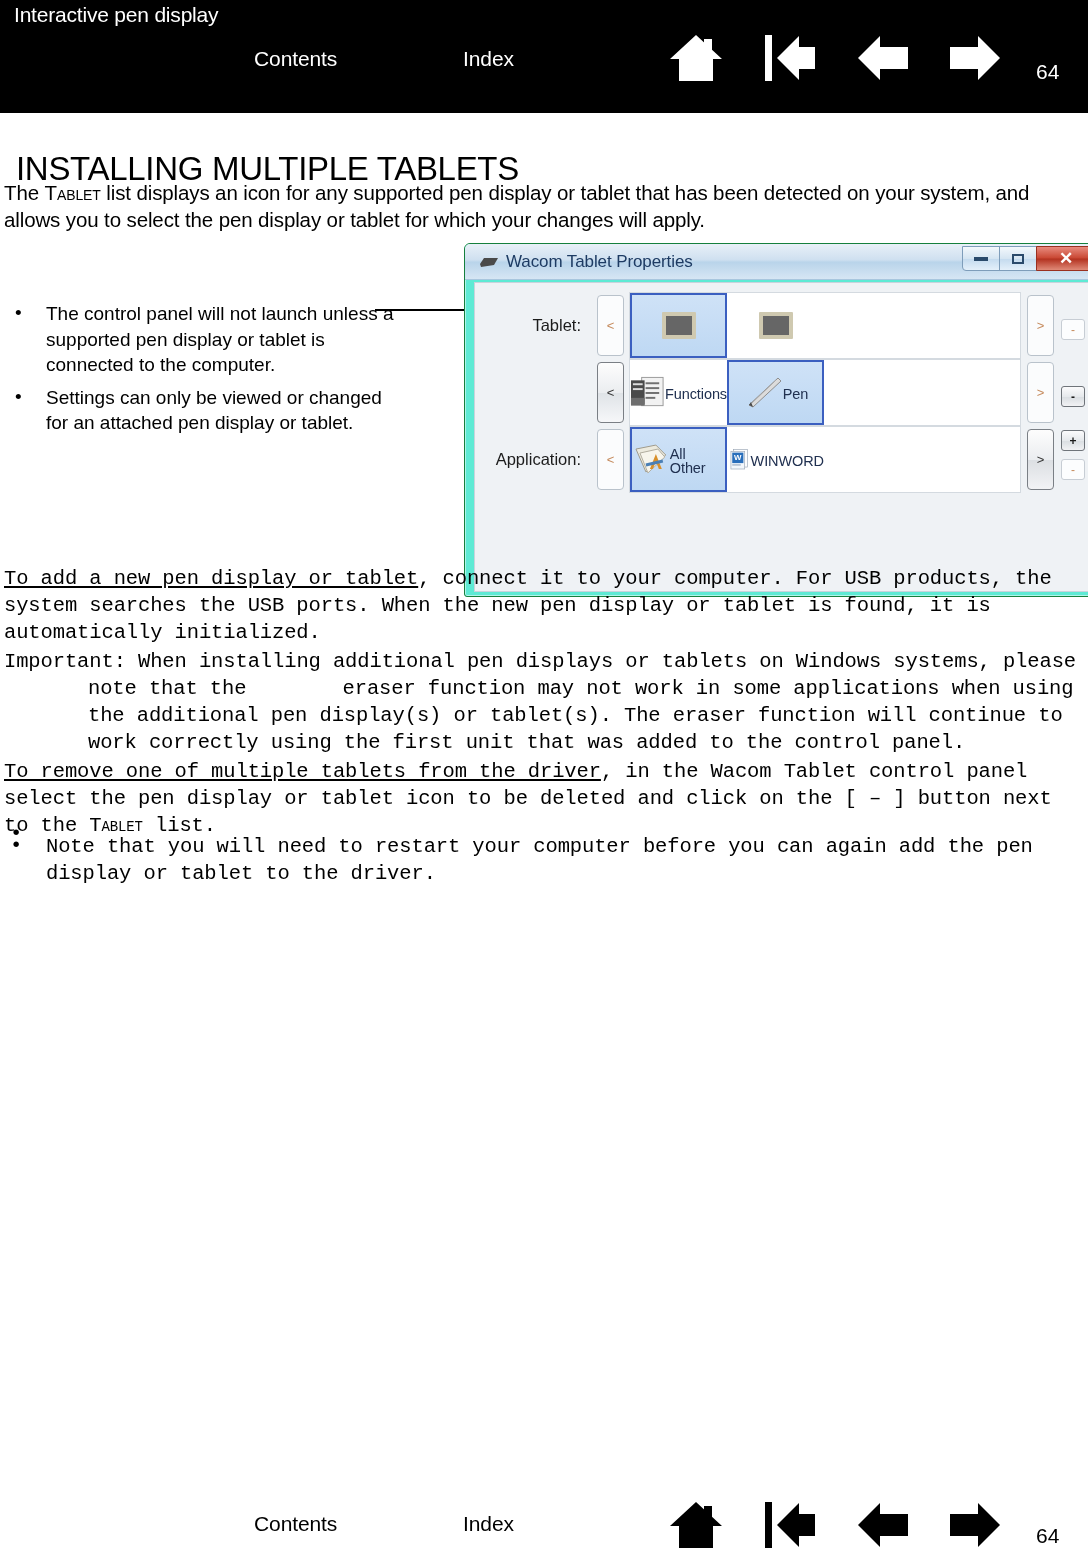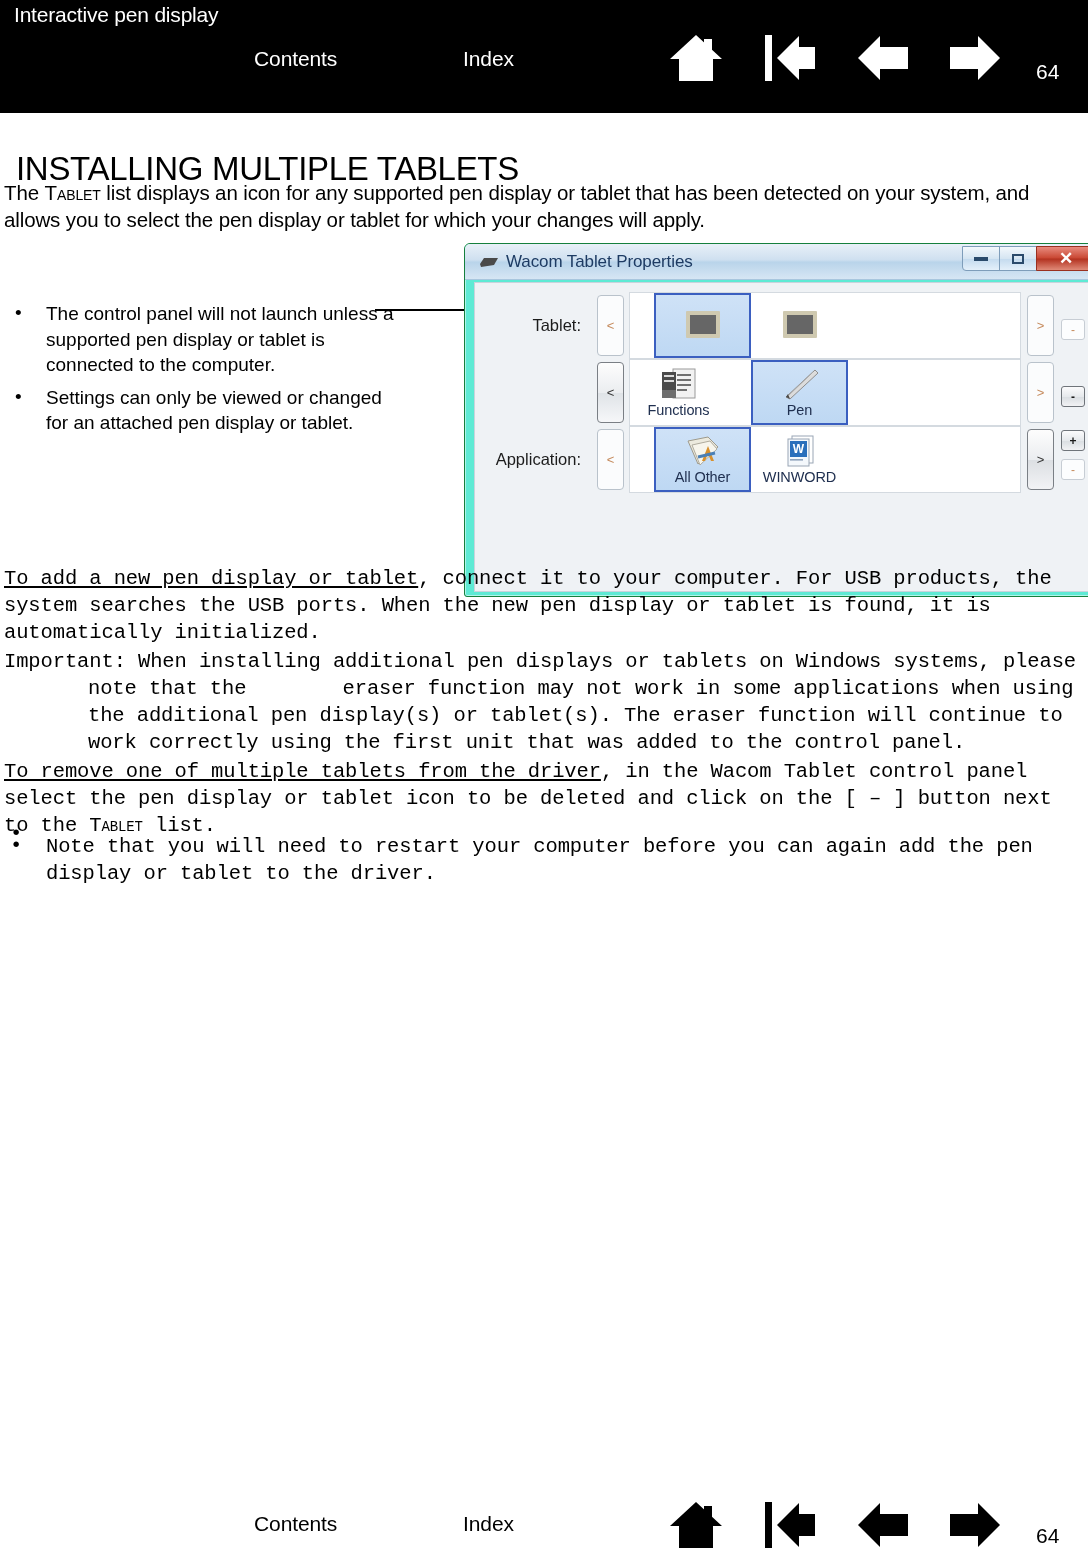--- a/index.html
+++ b/index.html
@@ -229,31 +229,30 @@
     background: #ffffff;
     border: 1px solid #d4dae0;
     display: flex;
     align-items: stretch;
   }
 
   .wd-cell {
     width: 97px;
     height: 100%;
     display: flex;
-    flex-direction: column;
+    flex-direction: row;
     align-items: center;
     justify-content: center;
     font-size: 14.5px;
     color: #203050;
     position: relative;
   }
   .wd-cell.selected {
     background: linear-gradient(to bottom, #cfe2f7 0%, #bed8f3 100%);
     border: 2px solid #3b5fc0;
-    margin-left: 24px;
   }
   .wd-cell .cell-label {
     margin-top: 2px;
     line-height: 14px;
     letter-spacing: -0.1px;
   }
 
   .wd-arrow-right {
     position: absolute;
     left: 552px; top: 3px;

